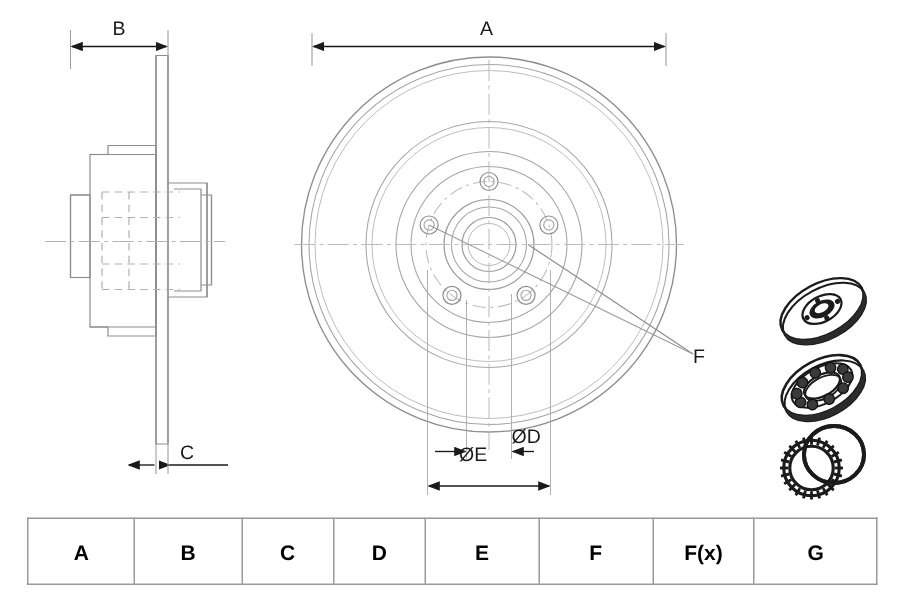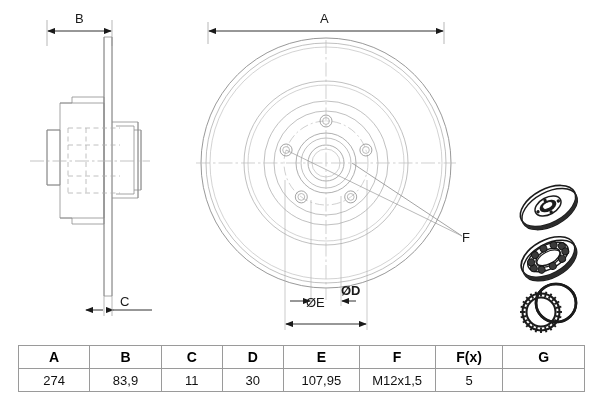--- a/index.html
+++ b/index.html
@@ -252,21 +252,21 @@
           <line x1="-5.4" y1="-20.3" x2="-4.0" y2="-15.0"></line>
         </g>
       </g>
       <ellipse cx="8" cy="-5" rx="20" ry="19" fill="none" stroke="#1b1b1b" stroke-width="2.6"></ellipse>
     </g>
   </svg>
 
   <div class="dimtext" style="left:75px;  top:12px;">B</div>
   <div class="dimtext" style="left:120px; top:295px;">C</div>
   <div class="dimtext" style="left:320px; top:12px;">A</div>
-  <div class="dimtext" style="left:341px; top:284px;font-weight:bold;">ØD</div>
+  <div class="dimtext" style="left:341px; top:284px;">ØD</div>
   <div class="dimtext" style="left:306px; top:296px;">ØE</div>
   <div class="dimtext" style="left:462px; top:231px;">F</div>
 
   <table id="spec-table">
     <colgroup>
       <col style="width:12.6%">
         <col style="width:12.6%">
         <col style="width:10.8%">
         <col style="width:10.8%">
       <col style="width:13.4%">
@@ -278,26 +278,16 @@
       <tr class="head">
         <td>A</td>
         <td>B</td>
         <td>C</td>
         <td>D</td>
         <td>E</td>
         <td>F</td>
         <td>F(x)</td>
         <td>G</td>
       </tr>
-      <tr class="vals">
-        <td>274</td>
-        <td>83,9</td>
-        <td>11</td>
-        <td>30</td>
-        <td>107,95</td>
-        <td>M12x1,5</td>
-        <td>5</td>
-        <td></td>
-      </tr>
     </tbody>
   </table>
 
 </div>
 
 </body></html>

